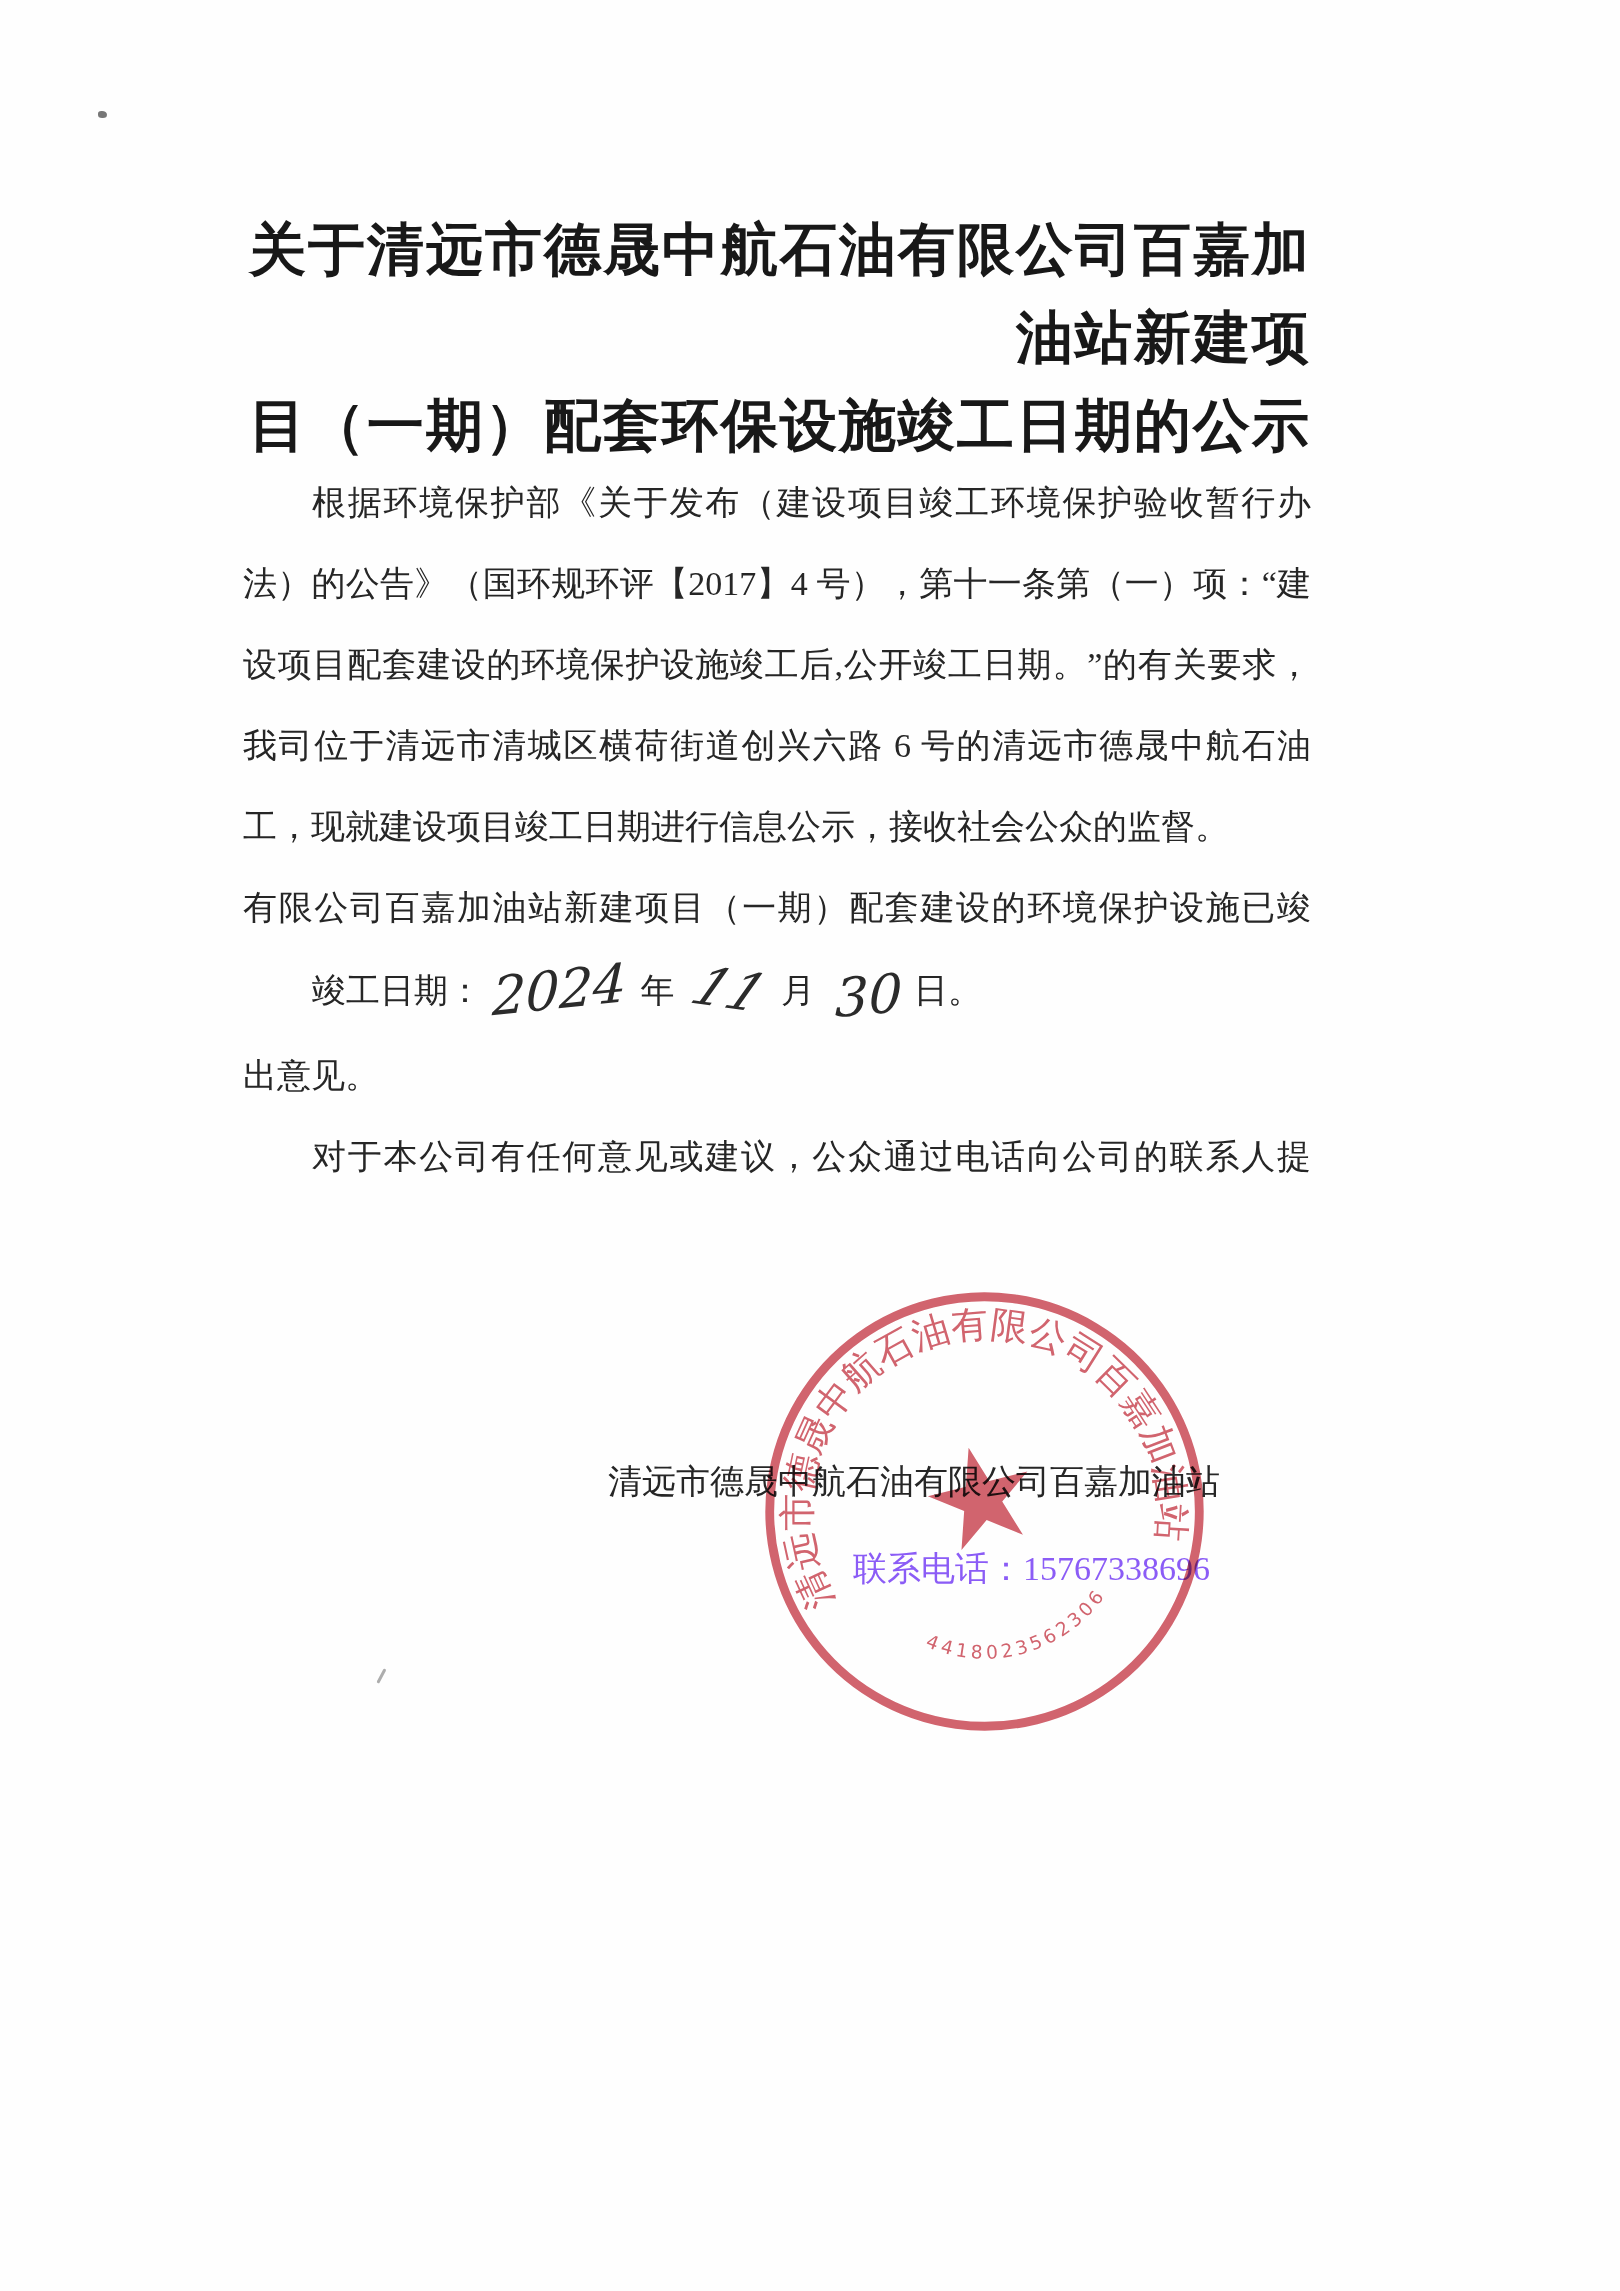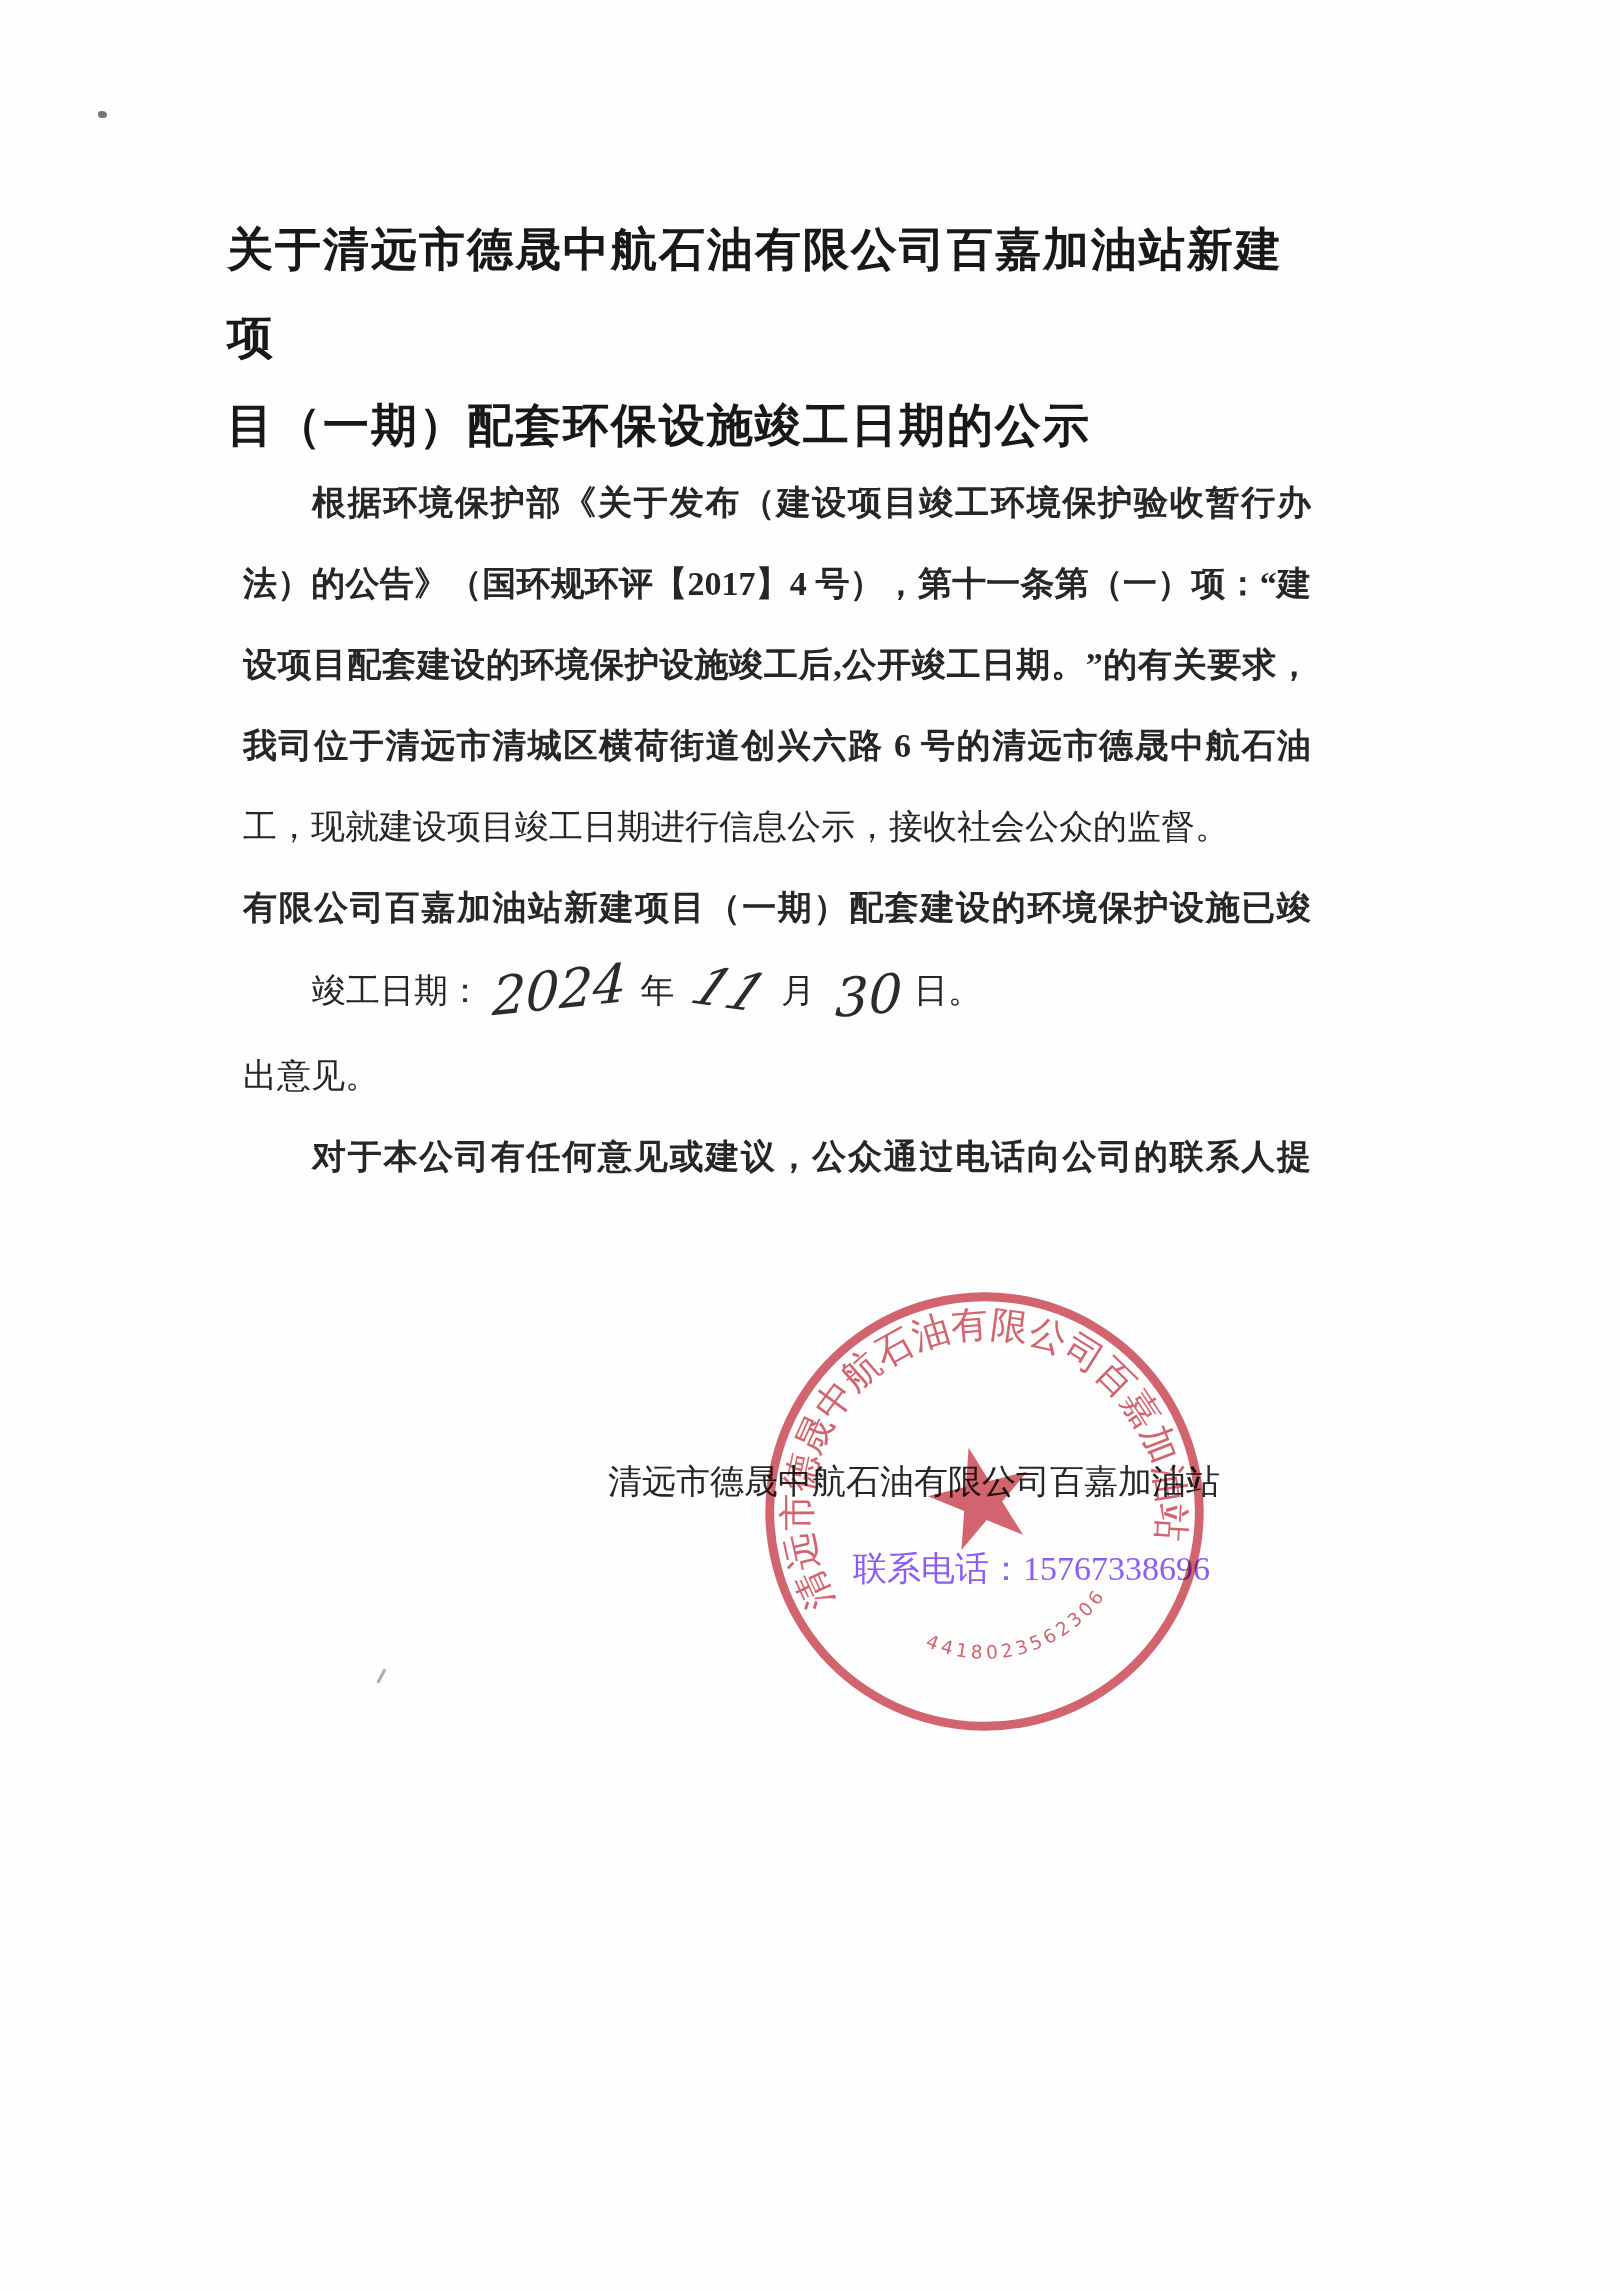--- a/index.html
+++ b/index.html
@@ -5,32 +5,32 @@
   html,body{margin:0;padding:0;}
   .page{
     position:relative;
     width:1620px;height:2292px;
     background:#fefefe;
     font-family:"Liberation Serif","DejaVu Serif",serif;
     color:#1f1f1f;
     overflow:hidden;
   }
   .title{
-    position:absolute;top:206px;left:227px;width:1068px;
-    font-size:46px;line-height:88px;font-weight:bold;
-    text-align:left;letter-spacing:2px;color:#181818;
+    position:absolute;top:206px;left:243px;width:1068px;
+    font-size:57px;line-height:88px;font-weight:bold;
+    text-align:right;letter-spacing:2px;color:#181818;
   }
   .body-block{
     position:absolute;left:243px;width:1068px;
     font-size:34px;line-height:81px;color:#262626;
   }
   .p1{top:462px;}
   .p2{top:1035px;}
   .line{height:81px;overflow:hidden;}
-  .fill{text-align:justify;text-align-last:justify;font-weight:bold;}
+  .fill{text-align:justify;text-align-last:justify;}
   .indent{padding-left:69px;}
   .date-line{
     position:absolute;left:312px;top:950px;
     font-size:34px;line-height:81px;color:#262626;white-space:nowrap;
   }
   .hand{
     display:inline-block;
     font-family:"DejaVu Serif",serif;
     font-style:italic;font-size:53px;line-height:1;
     color:#2b2b2b;vertical-align:-5.9px;

